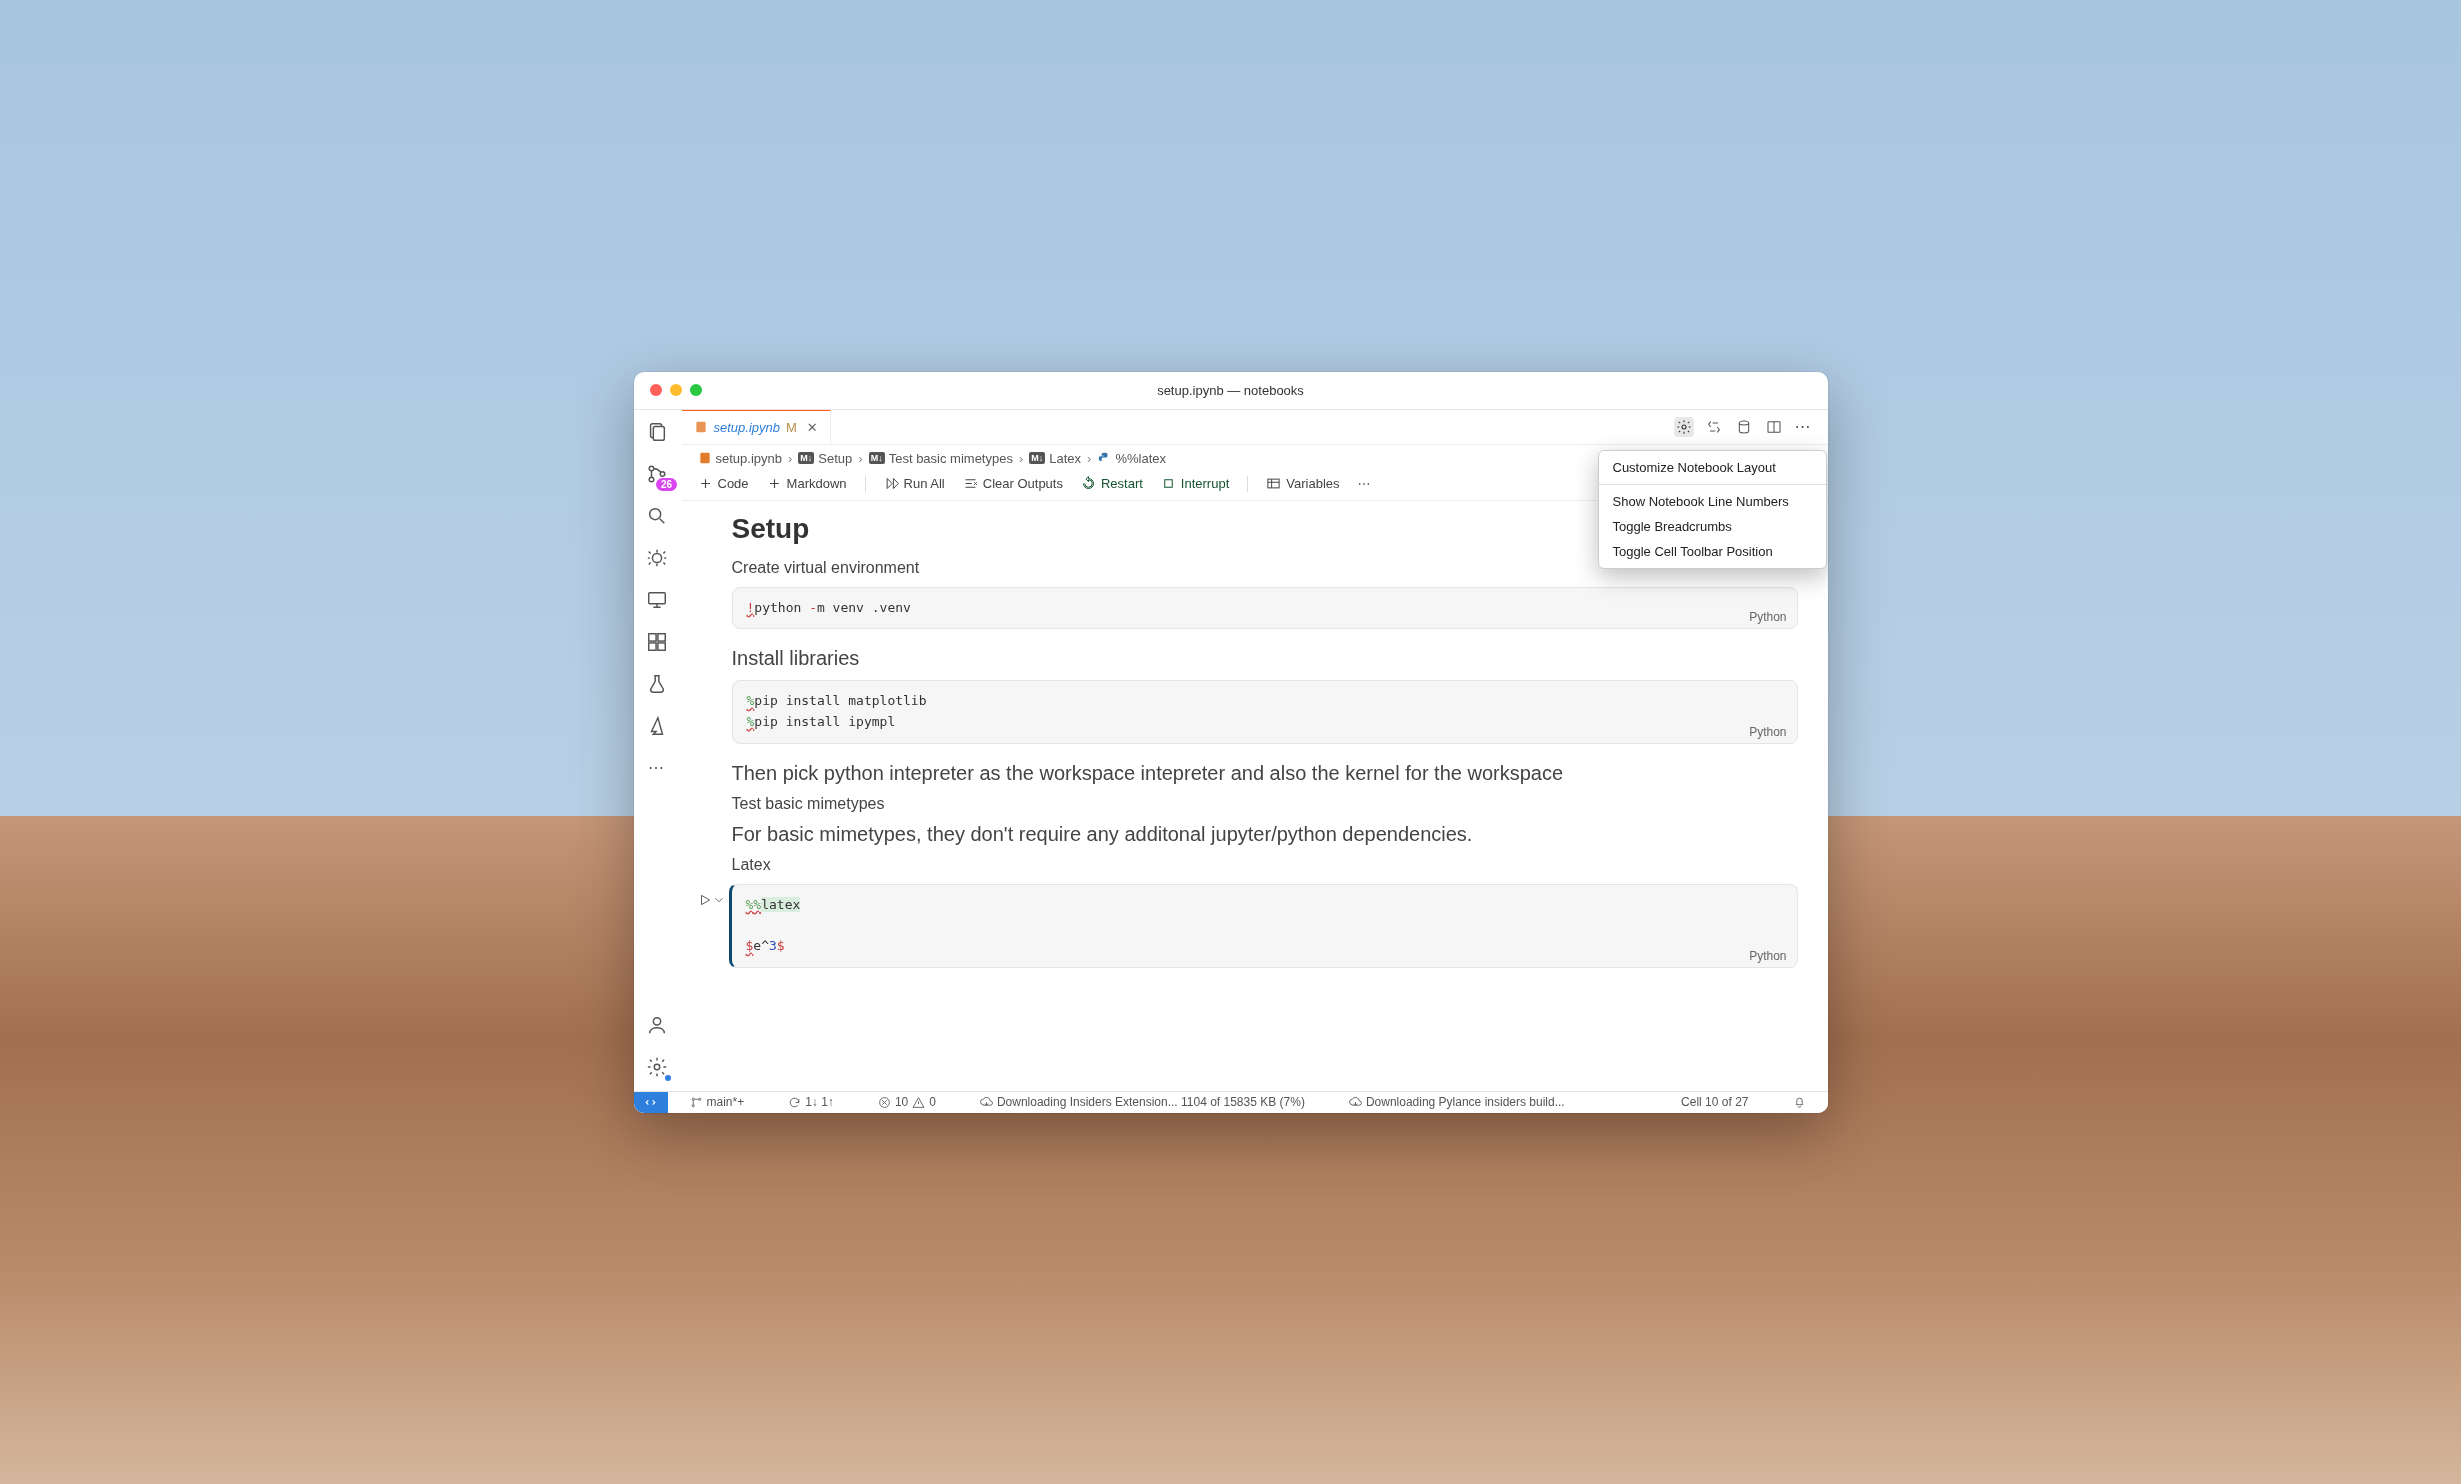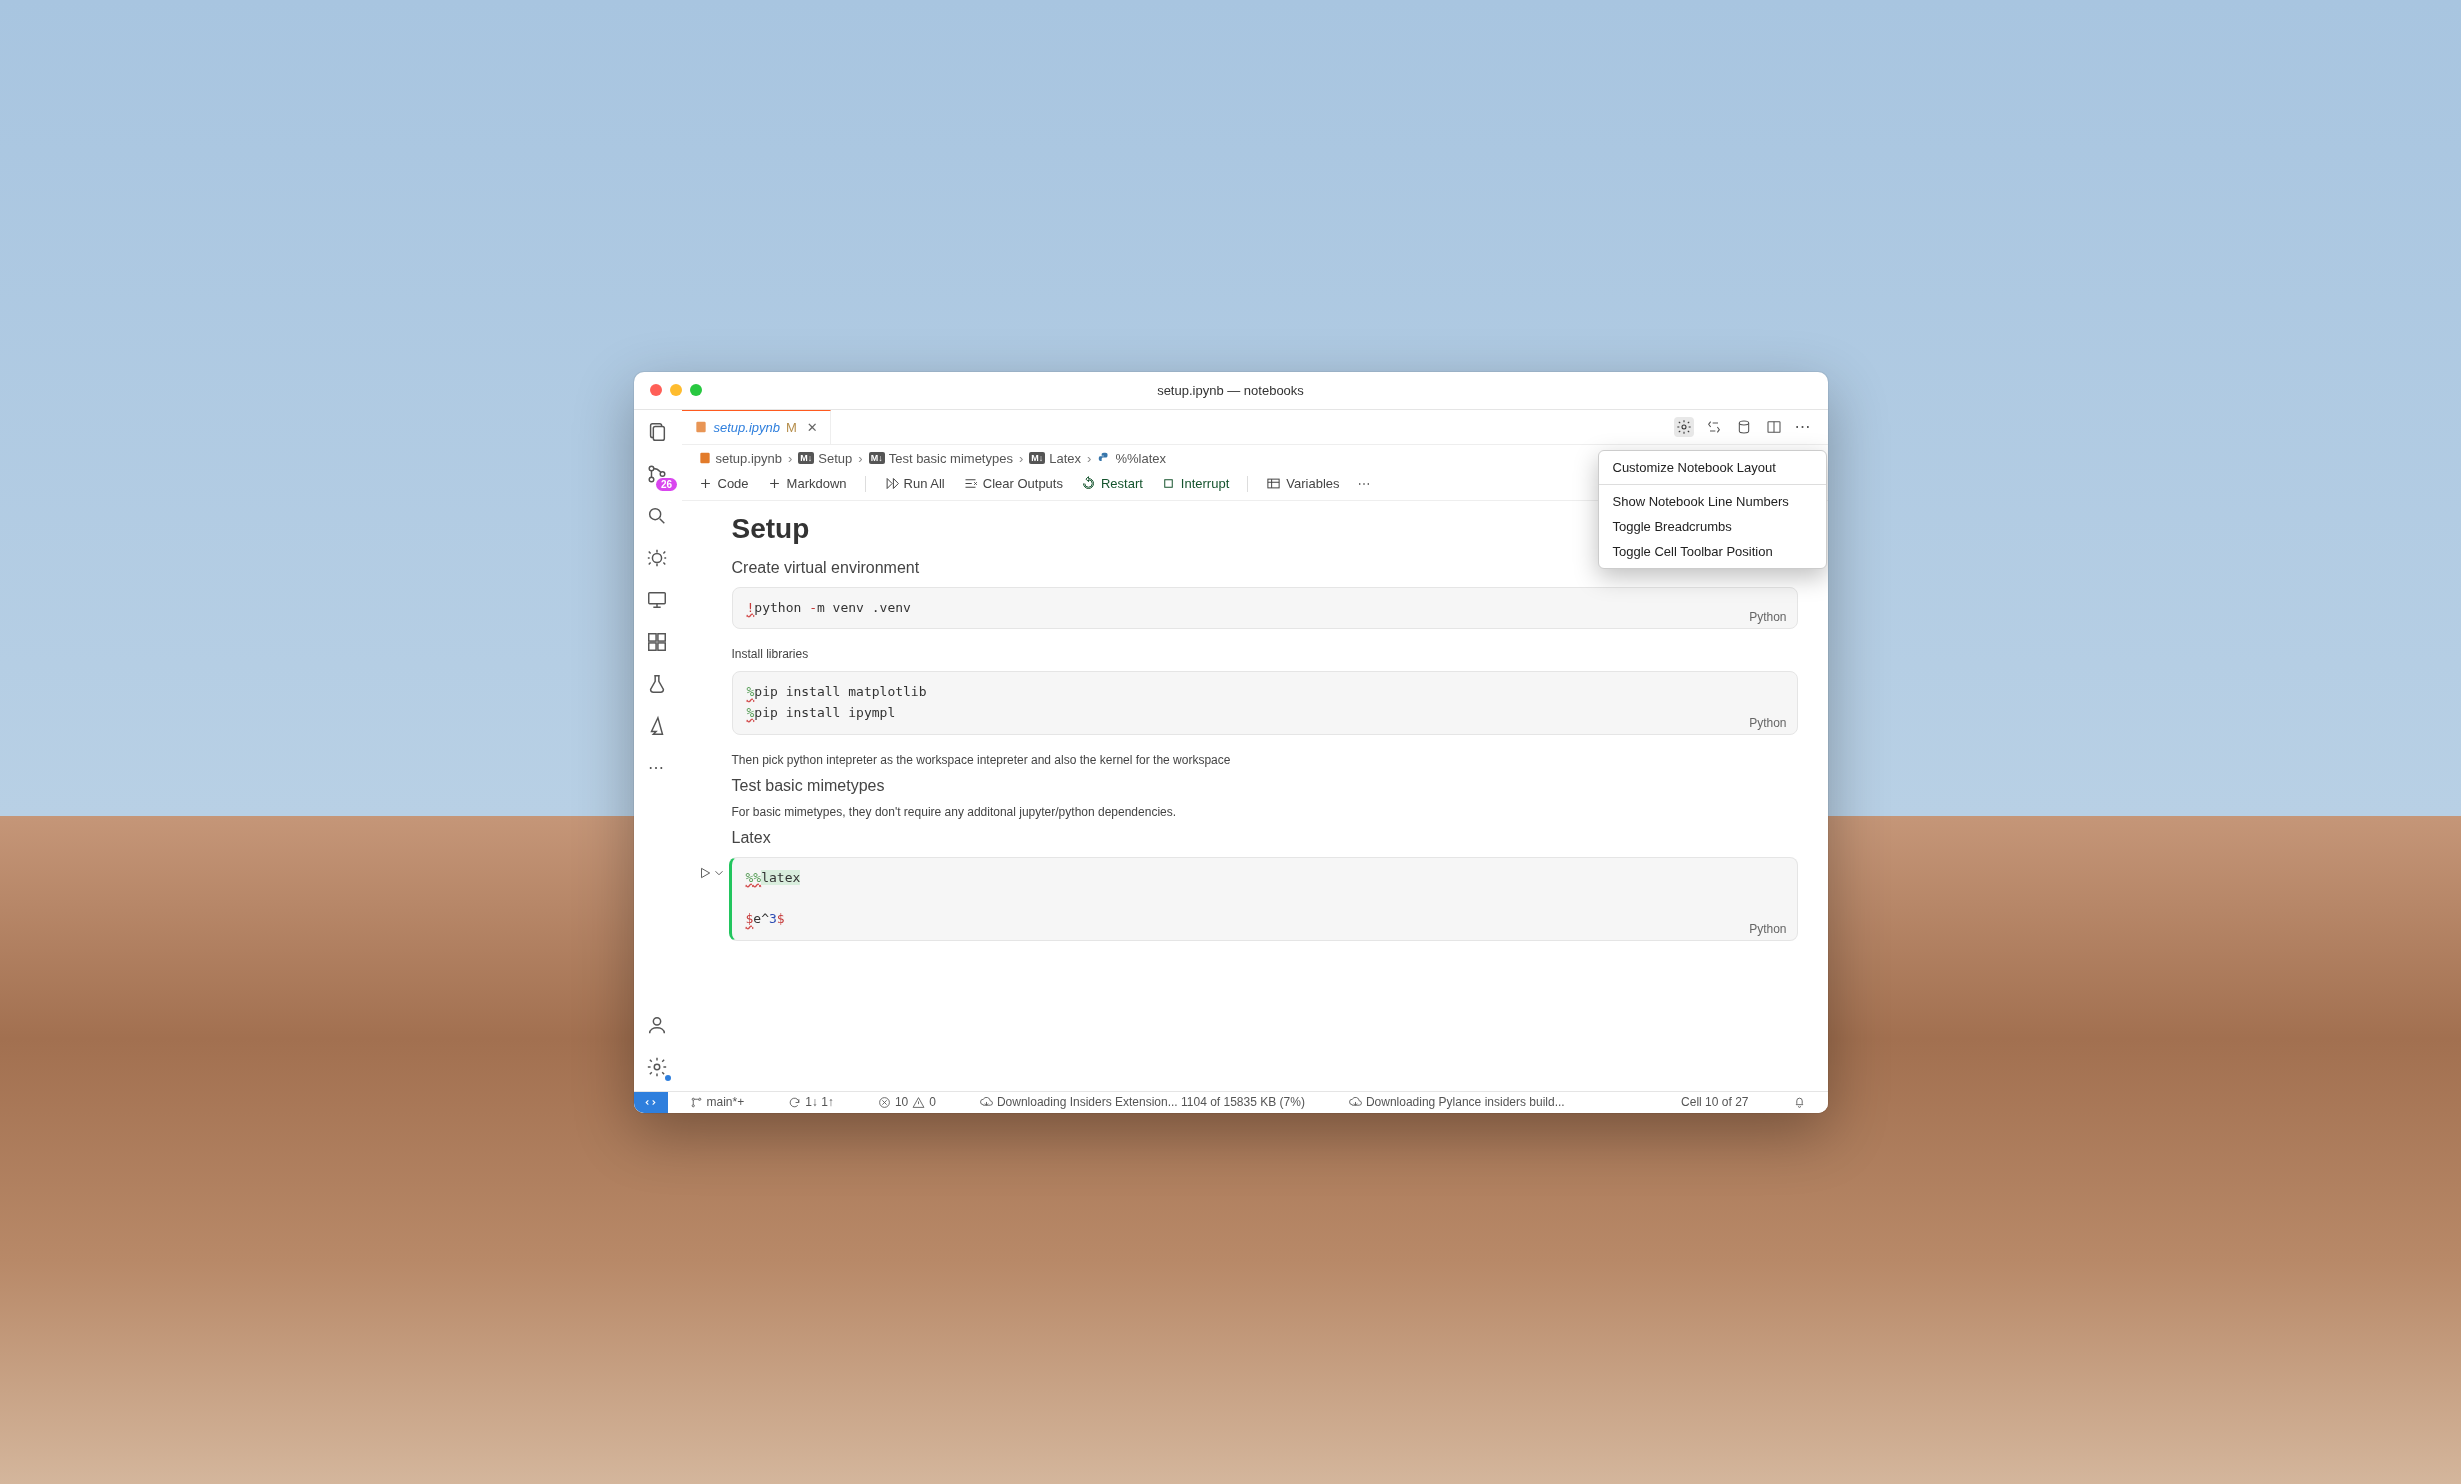--- a/index.html
+++ b/index.html
@@ -53,25 +53,25 @@
   .nb-toolbar { display: flex; align-items: center; gap: 18px; padding: 4px 16px 8px 16px; font-size: 13px; color: #444; border-bottom: 1px solid #eee; }
   .nb-toolbar .tb-btn { display: flex; align-items: center; gap: 5px; cursor: pointer; }
   .nb-toolbar .tb-btn.disabled { color: #14532d; }
   .nb-toolbar .sep { width: 1px; height: 16px; background: #ddd; }
   .nb-toolbar svg { width: 15px; height: 15px; }
   .ellipsis-icon { letter-spacing: 2px; }
   .notebook-content { flex: 1; overflow: auto; padding: 12px 30px 8px 50px; }
   .notebook-content h1 { font-size: 28px; font-weight: 600; color: #333; margin-bottom: 14px; }
   .notebook-content h2 { font-size: 16px; font-weight: 500; color: #444; margin: 10px 0 10px 0; }
   .notebook-content h3 { font-size: 16px; font-weight: 500; color: #444; margin: 10px 0; }
-  .notebook-content p { font-size: 12px; color: #444; margin: 10px 0; }
+  .notebook-content p { font-size: 20px; color: #444; margin: 10px 0; }
   .cell { background: #f6f6f6; border: 1px solid #e5e5e5; border-radius: 8px; margin: 8px 0 18px 0; position: relative; }
   .cell .code-area { padding: 10px 14px; font-family: "Menlo", "Consolas", monospace; font-size: 13px; line-height: 1.6; white-space: pre; color: #333; }
   .cell .lang { position: absolute; bottom: 4px; right: 10px; font-size: 12px; color: #666; }
-  .active-cell { border-left: 3px solid #22c55e; }
+  .active-cell { border-left: 3px solid #0c4a6e; }
   .cell-run { position: absolute; left: -34px; top: 8px; display: flex; gap: 0px; color: #555; }
   .cell-run svg { width: 14px; height: 14px; }
   .tok-red { color: #c63b3b; }
   .tok-green { color: #589e58; }
   .tok-blue { color: #2b4bb3; }
   .squiggle { text-decoration: underline wavy #d24a4a; text-decoration-skip-ink: none; }
   .token-hl { background: #d9eedd; }
   .dropdown {
     position: absolute; top: 78px; right: 1px; background: #fff; border: 1px solid #ccc;
     border-radius: 6px; box-shadow: 0 8px 24px rgba(0,0,0,0.25); padding: 4px 0;

